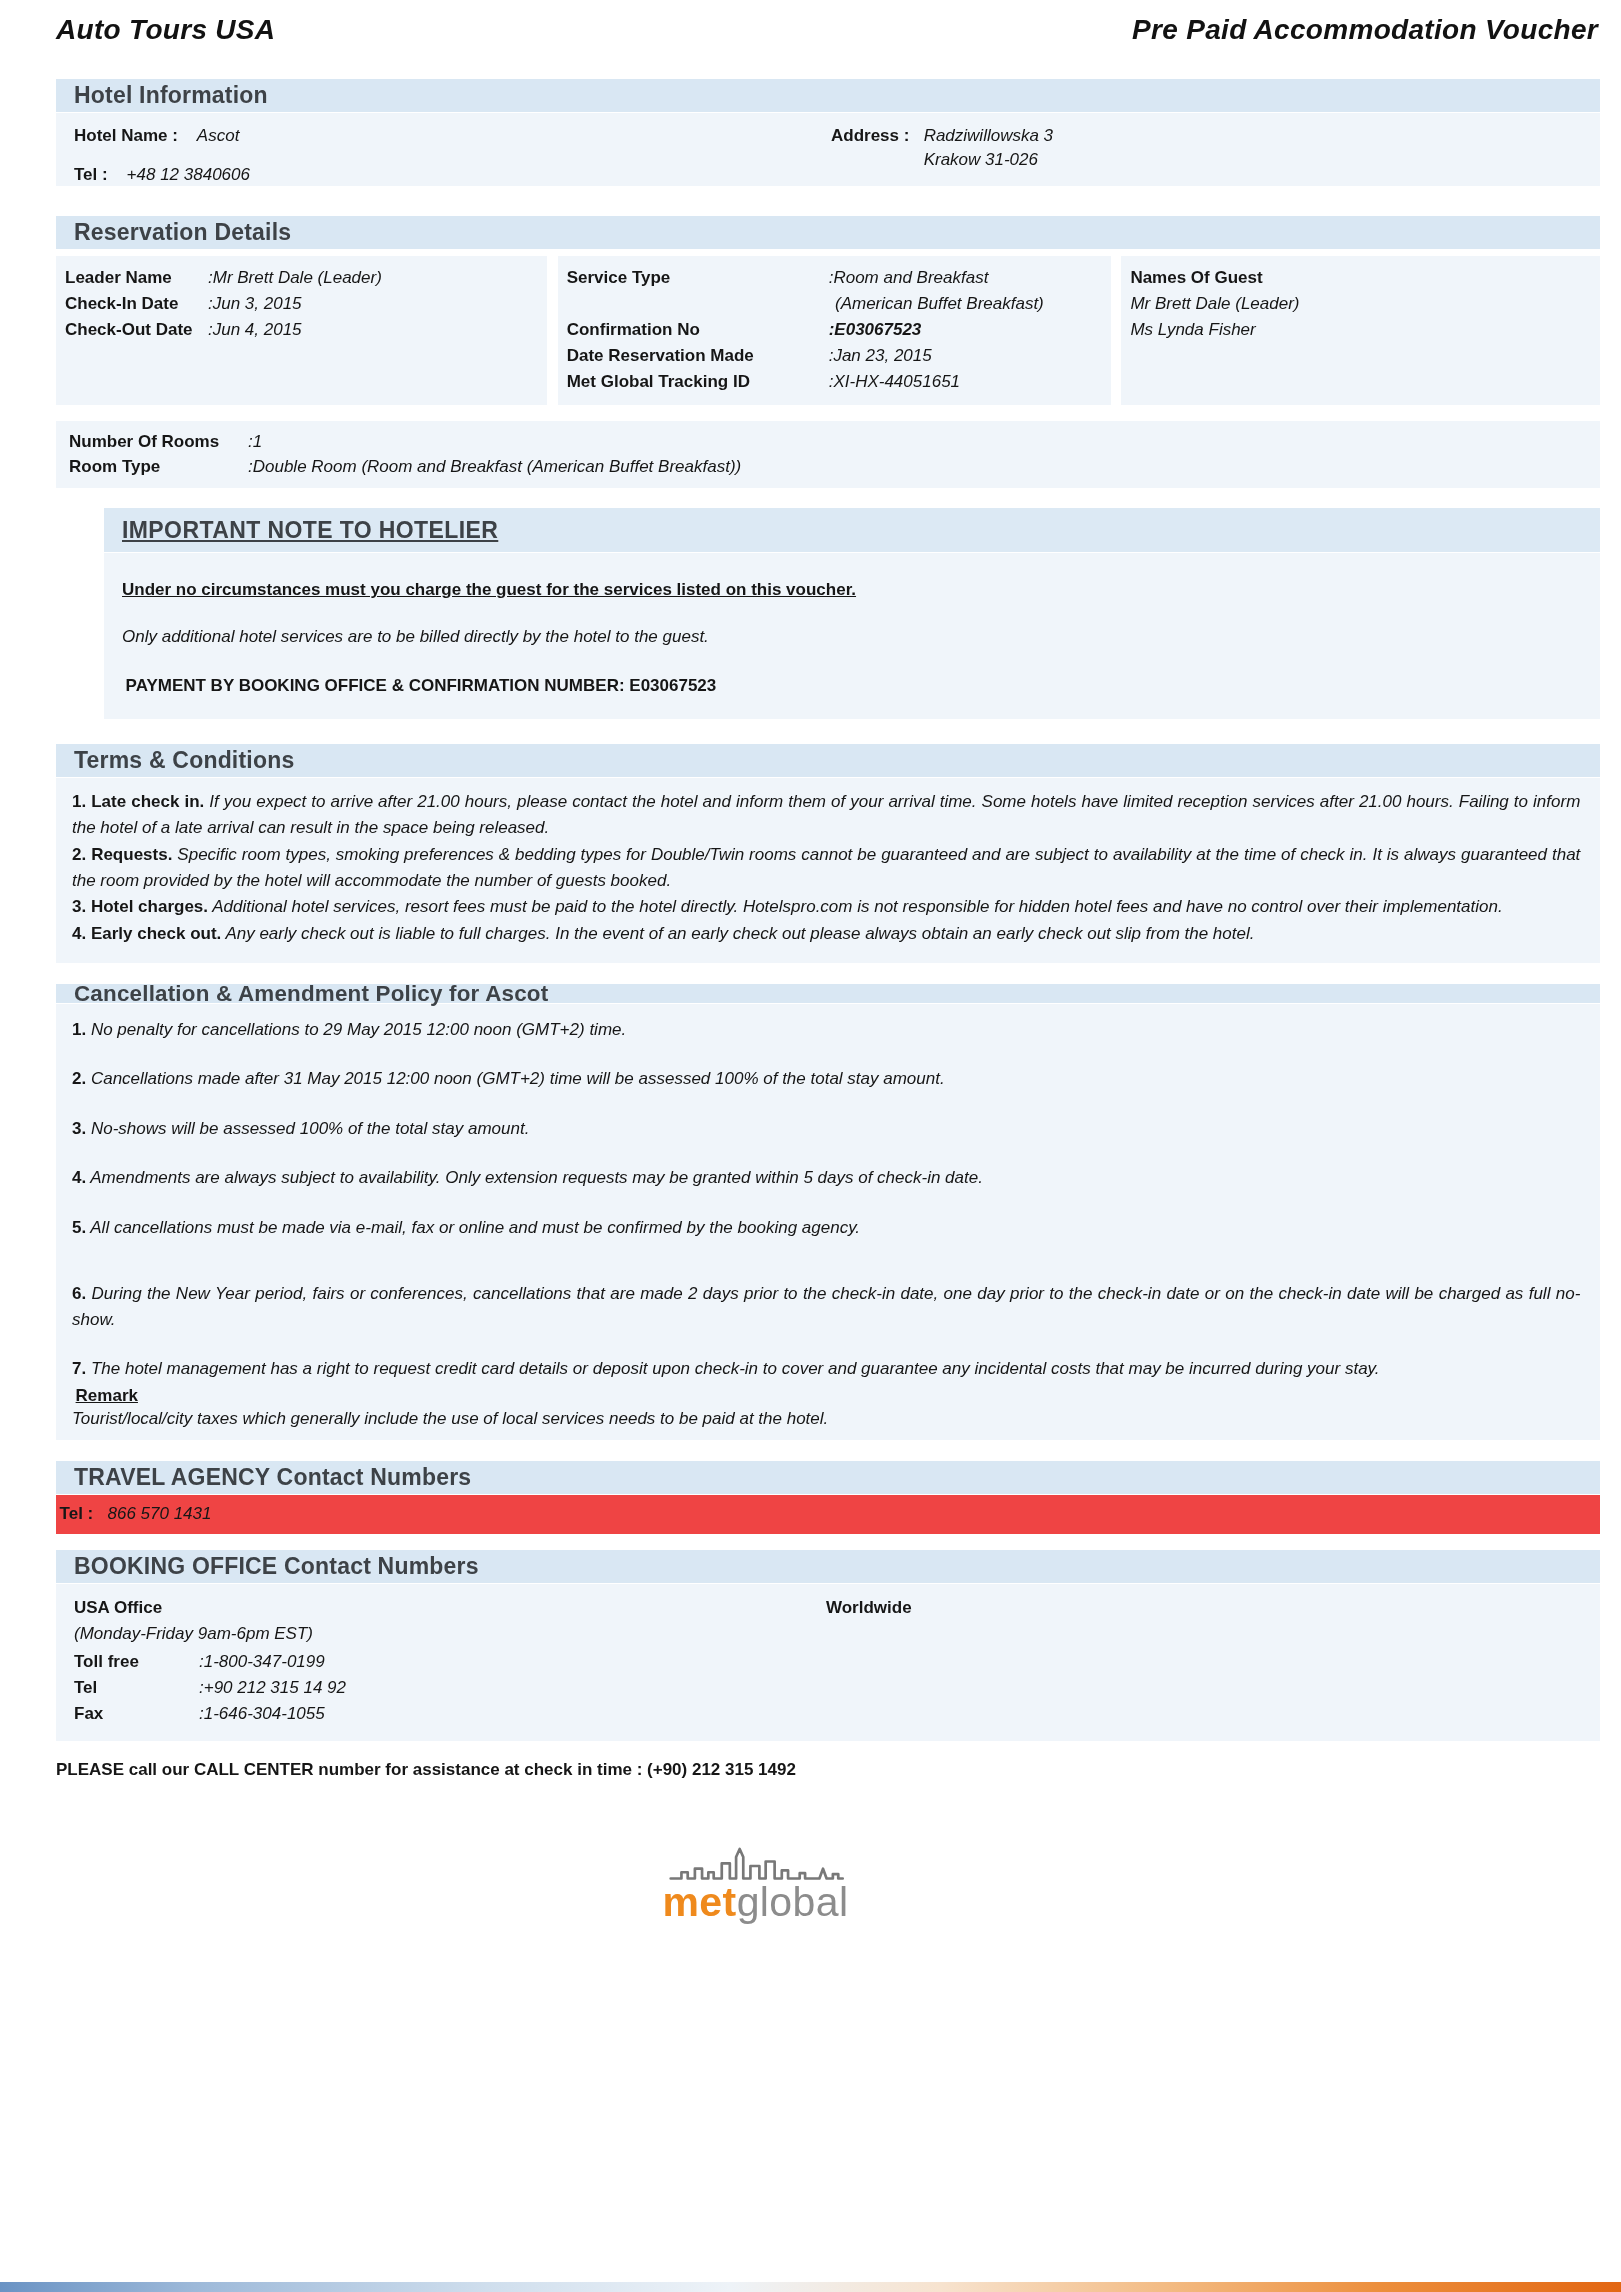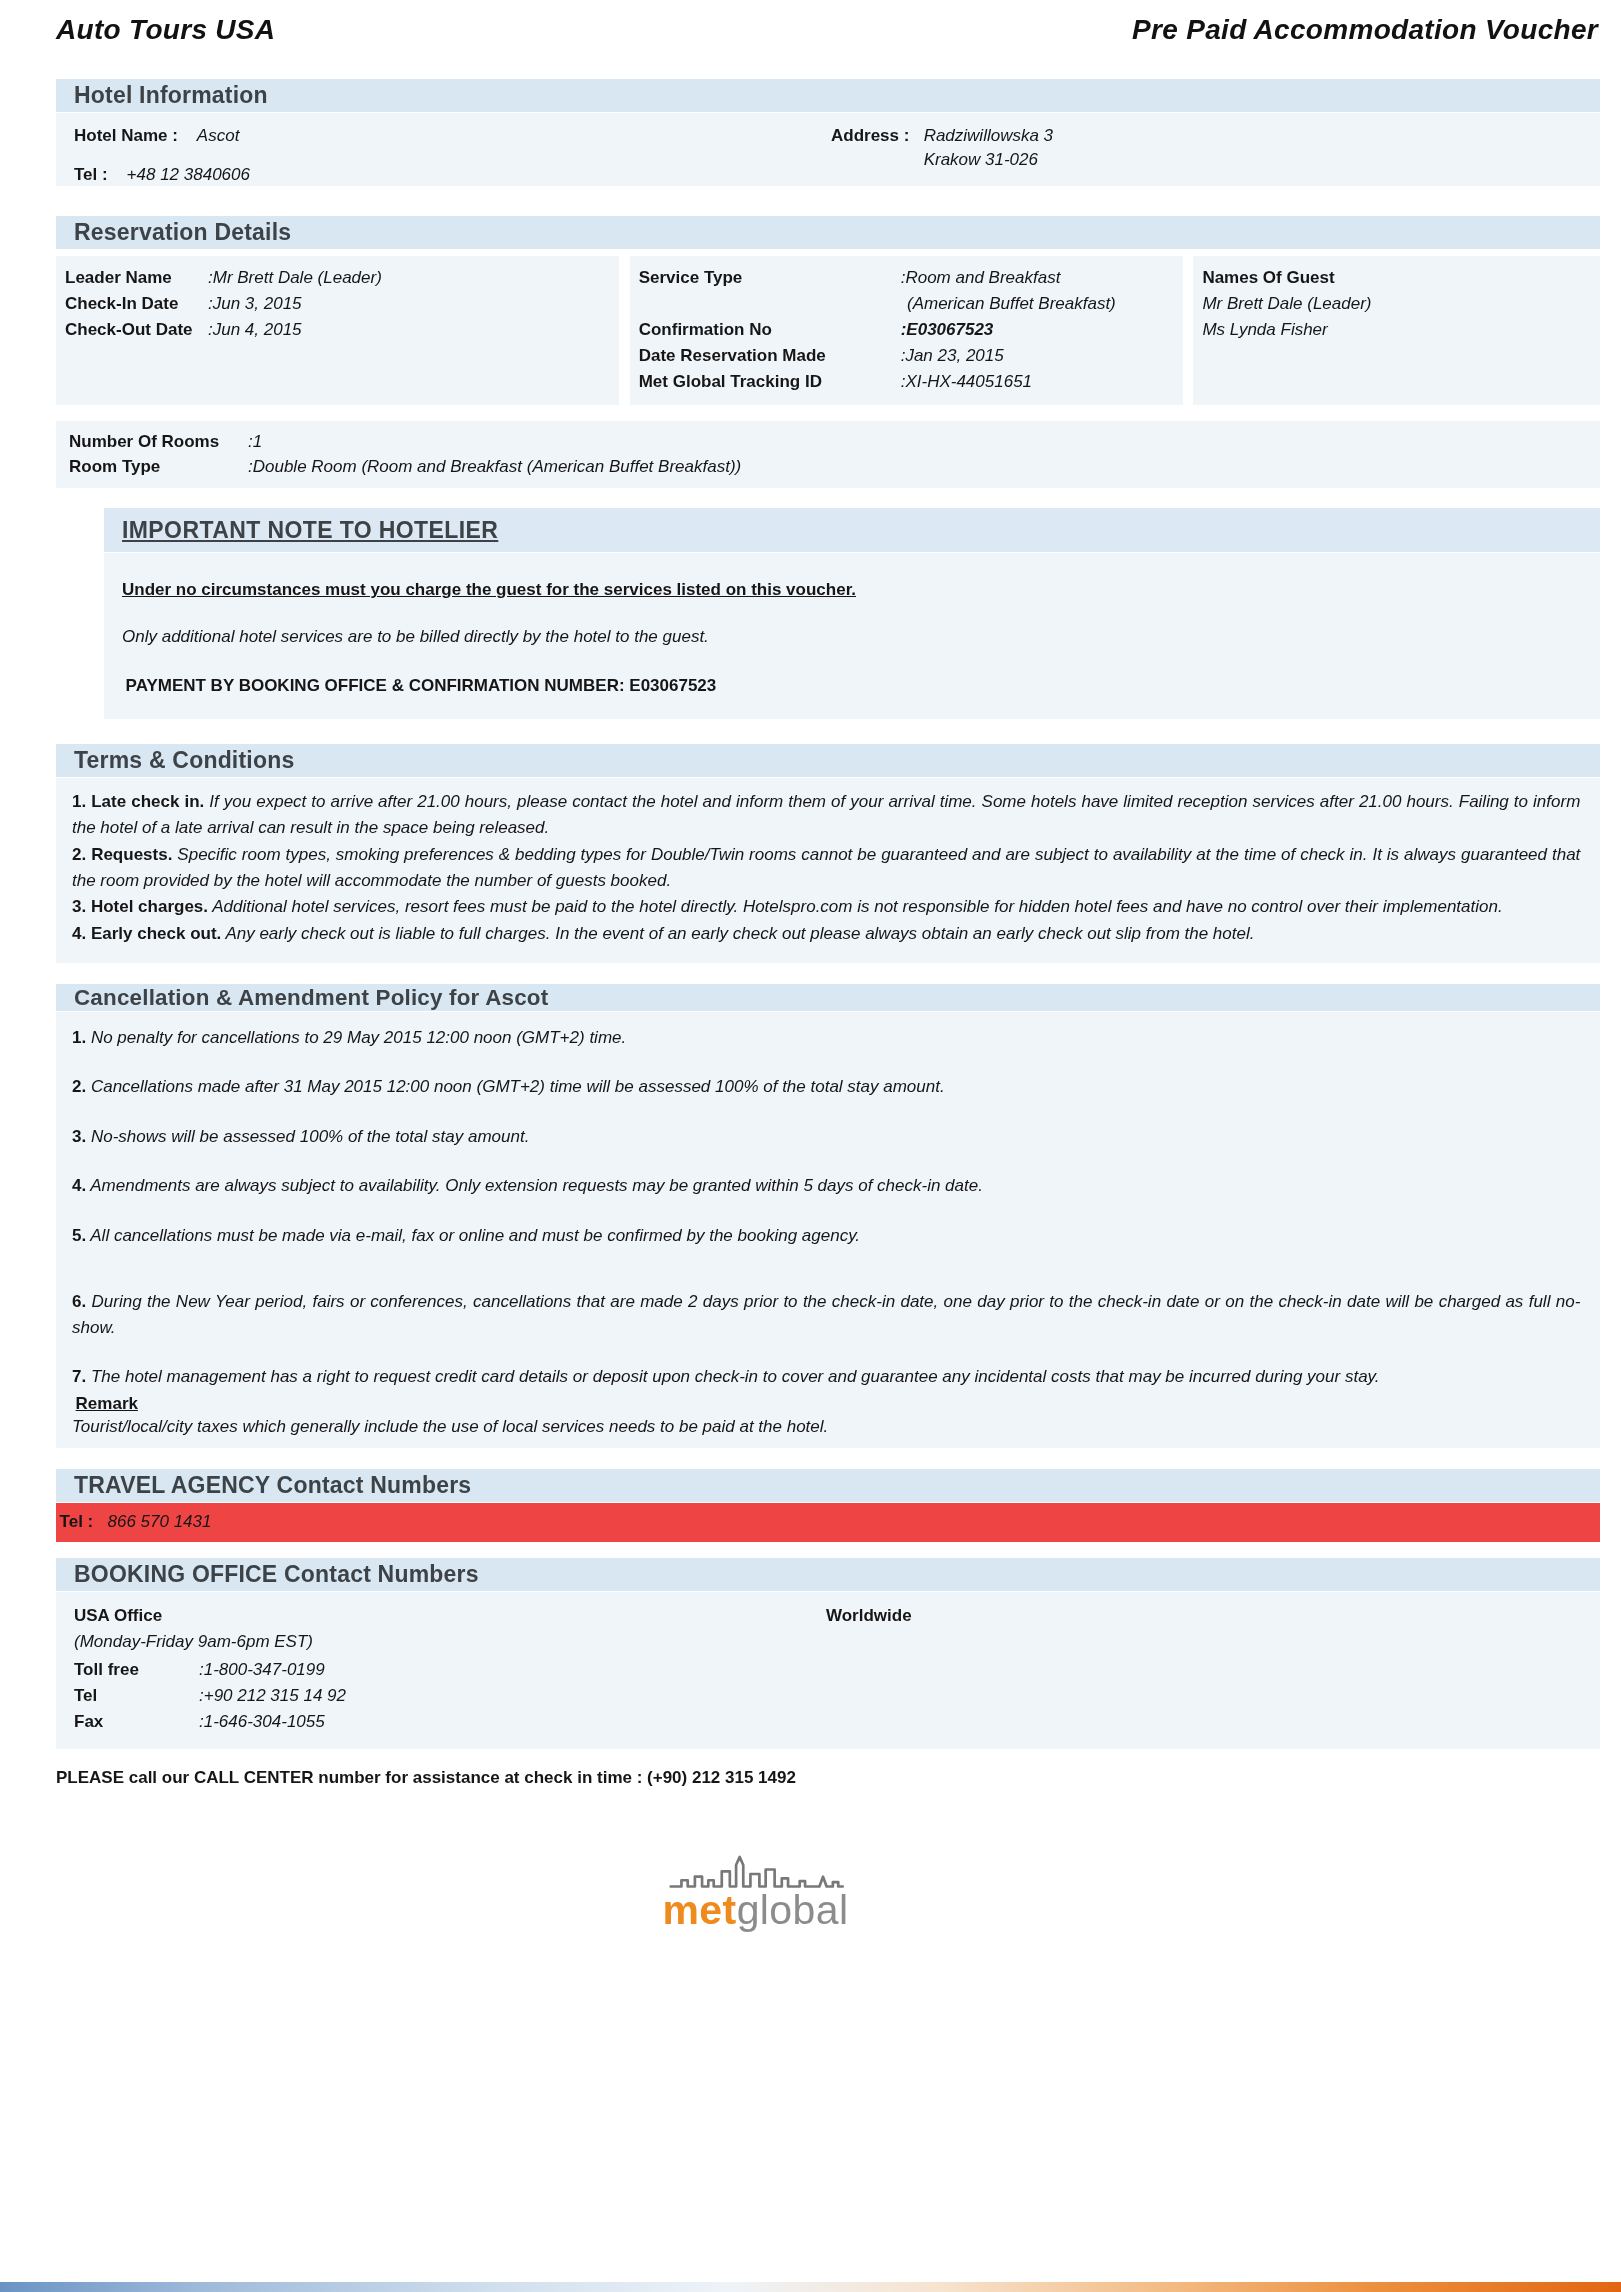--- a/index.html
+++ b/index.html
@@ -34,21 +34,21 @@
   .sec-hotel { margin-top:33px; }
   .hotel-panel { position:relative; padding:10.7px 18px 12.5px; height:73px; }
   .hotel-row { line-height:24px; }
   .hotel-tel { margin-top:15px; }
   .hotel-address { position:absolute; left:775px; top:10.7px; line-height:24px; }
   .addr-block { display:inline-block; vertical-align:top; }
   
   .sec-res { margin-top:30px; }
   .res-boxes { display:flex; gap:10.7px; margin-top:5.4px; }
   .res-box { background:#f0f5fa; padding:9px 0 10.7px 9px; }
-  .res-box1 { width:563px; }
+  .res-box1 { width:491px; }
   .res-box2 { width:553px; }
   .res-box3 { flex:1; }
   .kv { display:flex; line-height:26px; }
   .kv .k1 { width:143px; font-weight:bold; flex:none; }
   .kv .k2 { width:262px; font-weight:bold; flex:none; }
   .kv .v  { font-style:italic; }
   .v-strong { font-style:normal; font-weight:bold; }
   .service-wrap .line2 { padding-left:6.3px; }
   .guest-name { font-style:italic; line-height:26px; }
   .guest-label { font-weight:bold; line-height:26px; }
@@ -66,21 +66,21 @@
   .imp-line2 { font-style:italic; margin-top:27px; }
   .imp-line3 { font-weight:bold; margin-top:29px; padding-left:3.6px; }
   
   .sec-terms { margin-top:25px; }
   .terms-panel { padding:10.7px 19.7px 16px 16px; }
   .tc-item { line-height:1.55; text-align:justify; }
   .lead { font-weight:bold; }
   .it { font-style:italic; }
   
   .sec-cancel { margin-top:21.5px; }
-  .cancel-bar { height:28px;text-align:right; }
+  .cancel-bar { height:20px;text-align:right; }
   .cancel-panel { padding:12.5px 19.7px 10.7px 16px; }
   .cx { line-height:1.5; text-align:justify; }
   .cx-gap { margin-bottom:24px; }
   .cx-gap-lg { margin-bottom:41px; }
   .remark-label { font-weight:bold; text-decoration:underline; margin-top:3.6px; padding-left:3.6px; }
   .remark-text { font-style:italic; margin-top:3.6px; }
   
   .sec-travel { margin-top:21.5px; }
   .travel-line { padding:7.2px 0 9px 3.6px; background:#ef4444; line-height:23px; }
   

